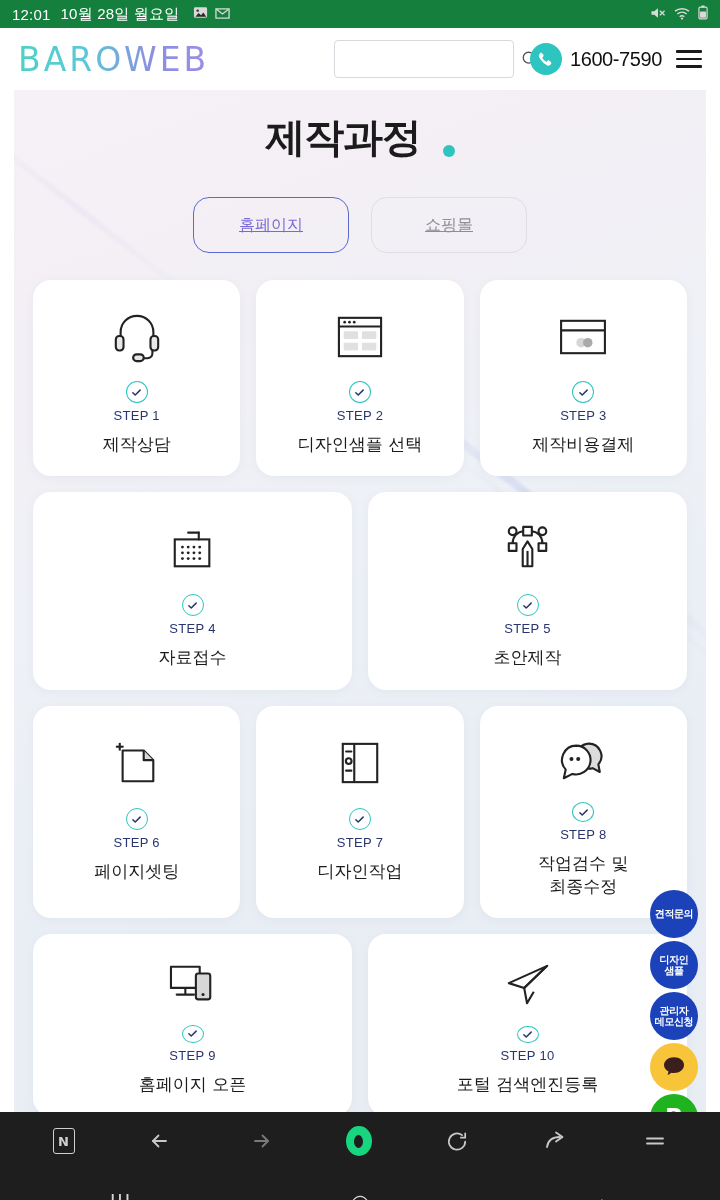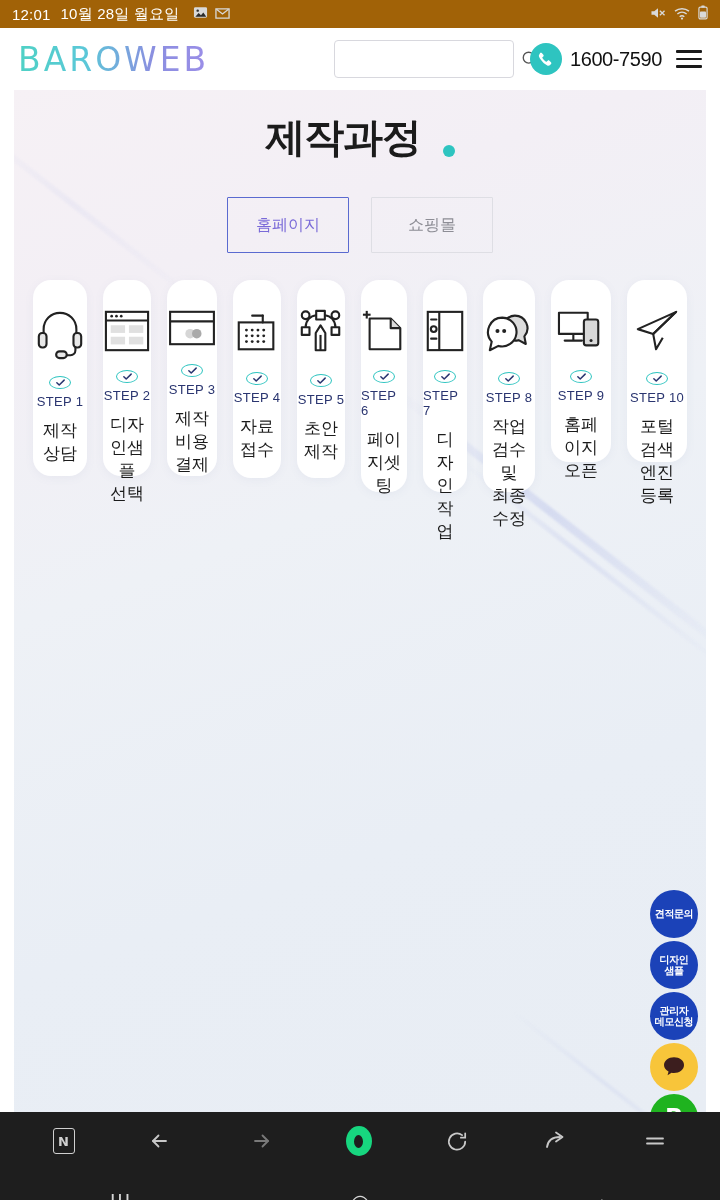--- a/index.html
+++ b/index.html
@@ -6,21 +6,21 @@
   html, body {
     width: 720px; height: 1200px;
     font-family: "Liberation Sans", "DejaVu Sans", sans-serif;
     background: #ffffff;
     overflow: hidden;
   }
 
   
   .statusbar {
     height: 28px; width: 720px;
-    background: #a16207; color: #ffffff;
+    background: #15803d; color: #ffffff;
     display: flex; align-items: center;
     padding: 0 12px; gap: 10px;
     font-size: 15px; font-weight: 500;
   }
   .sb-time { letter-spacing: .2px; }
   .sb-date { letter-spacing: .2px; }
   .sb-left-icons { display: flex; align-items: center; gap: 7px; margin-left: 4px; }
   .sb-spacer { flex: 1; }
   .sb-right-icons { display: flex; align-items: center; gap: 8px; }
 
@@ -82,29 +82,29 @@
   }
   .page-title {
     font-size: 40px; font-weight: 800; color: #1b1b1b; letter-spacing: -1.2px;
     font-family: "DejaVu Sans", sans-serif;
   }
   .title-dot { width: 12px; height: 12px; border-radius: 50%; background: #2ec4c0; margin-bottom: 8px; }
 
   
   .tabs { display: flex; justify-content: center; gap: 22px; margin-top: 32px; }
   .tab {
-    width: 122px; height: 56px; border-radius: 1px; background: transparent;
+    width: 156px; height: 56px; border-radius: 16px; background: transparent;
     display: flex; align-items: center; justify-content: center;
-    font-size: 16px; cursor: pointer; font-family: "DejaVu Sans", sans-serif;
+    font-size: 16px; cursor: pointer; font-family: "DejaVu Sans", sans-serif; text-decoration: underline;
   }
   .tab.active { border: 1.6px solid #5a6ad0; color: #7a6ad8; }
   .tab.inactive { border: 1.4px solid #dedee4; color: #8d8d95; }
 
   
-  .grid { margin-top: 27px; display: flex; flex-direction: row; gap: 16px; }
+  .grid { margin-top: 27px; display: flex; flex-direction: column; gap: 16px; }
   .row { display: flex; gap: 16px; }
   .card {
     background: #ffffff; border-radius: 18px;
     box-shadow: 0 2px 10px rgba(120,130,170,.07);
     display: flex; flex-direction: column; align-items: center;
     padding-top: 28px; padding-bottom: 20px;
   }
   .row-1 .card { flex: 1; height: 196px; }
   .row-2 .card { flex: 1; height: 198px; }
   .row-3 .card { flex: 1; height: 212px; }

